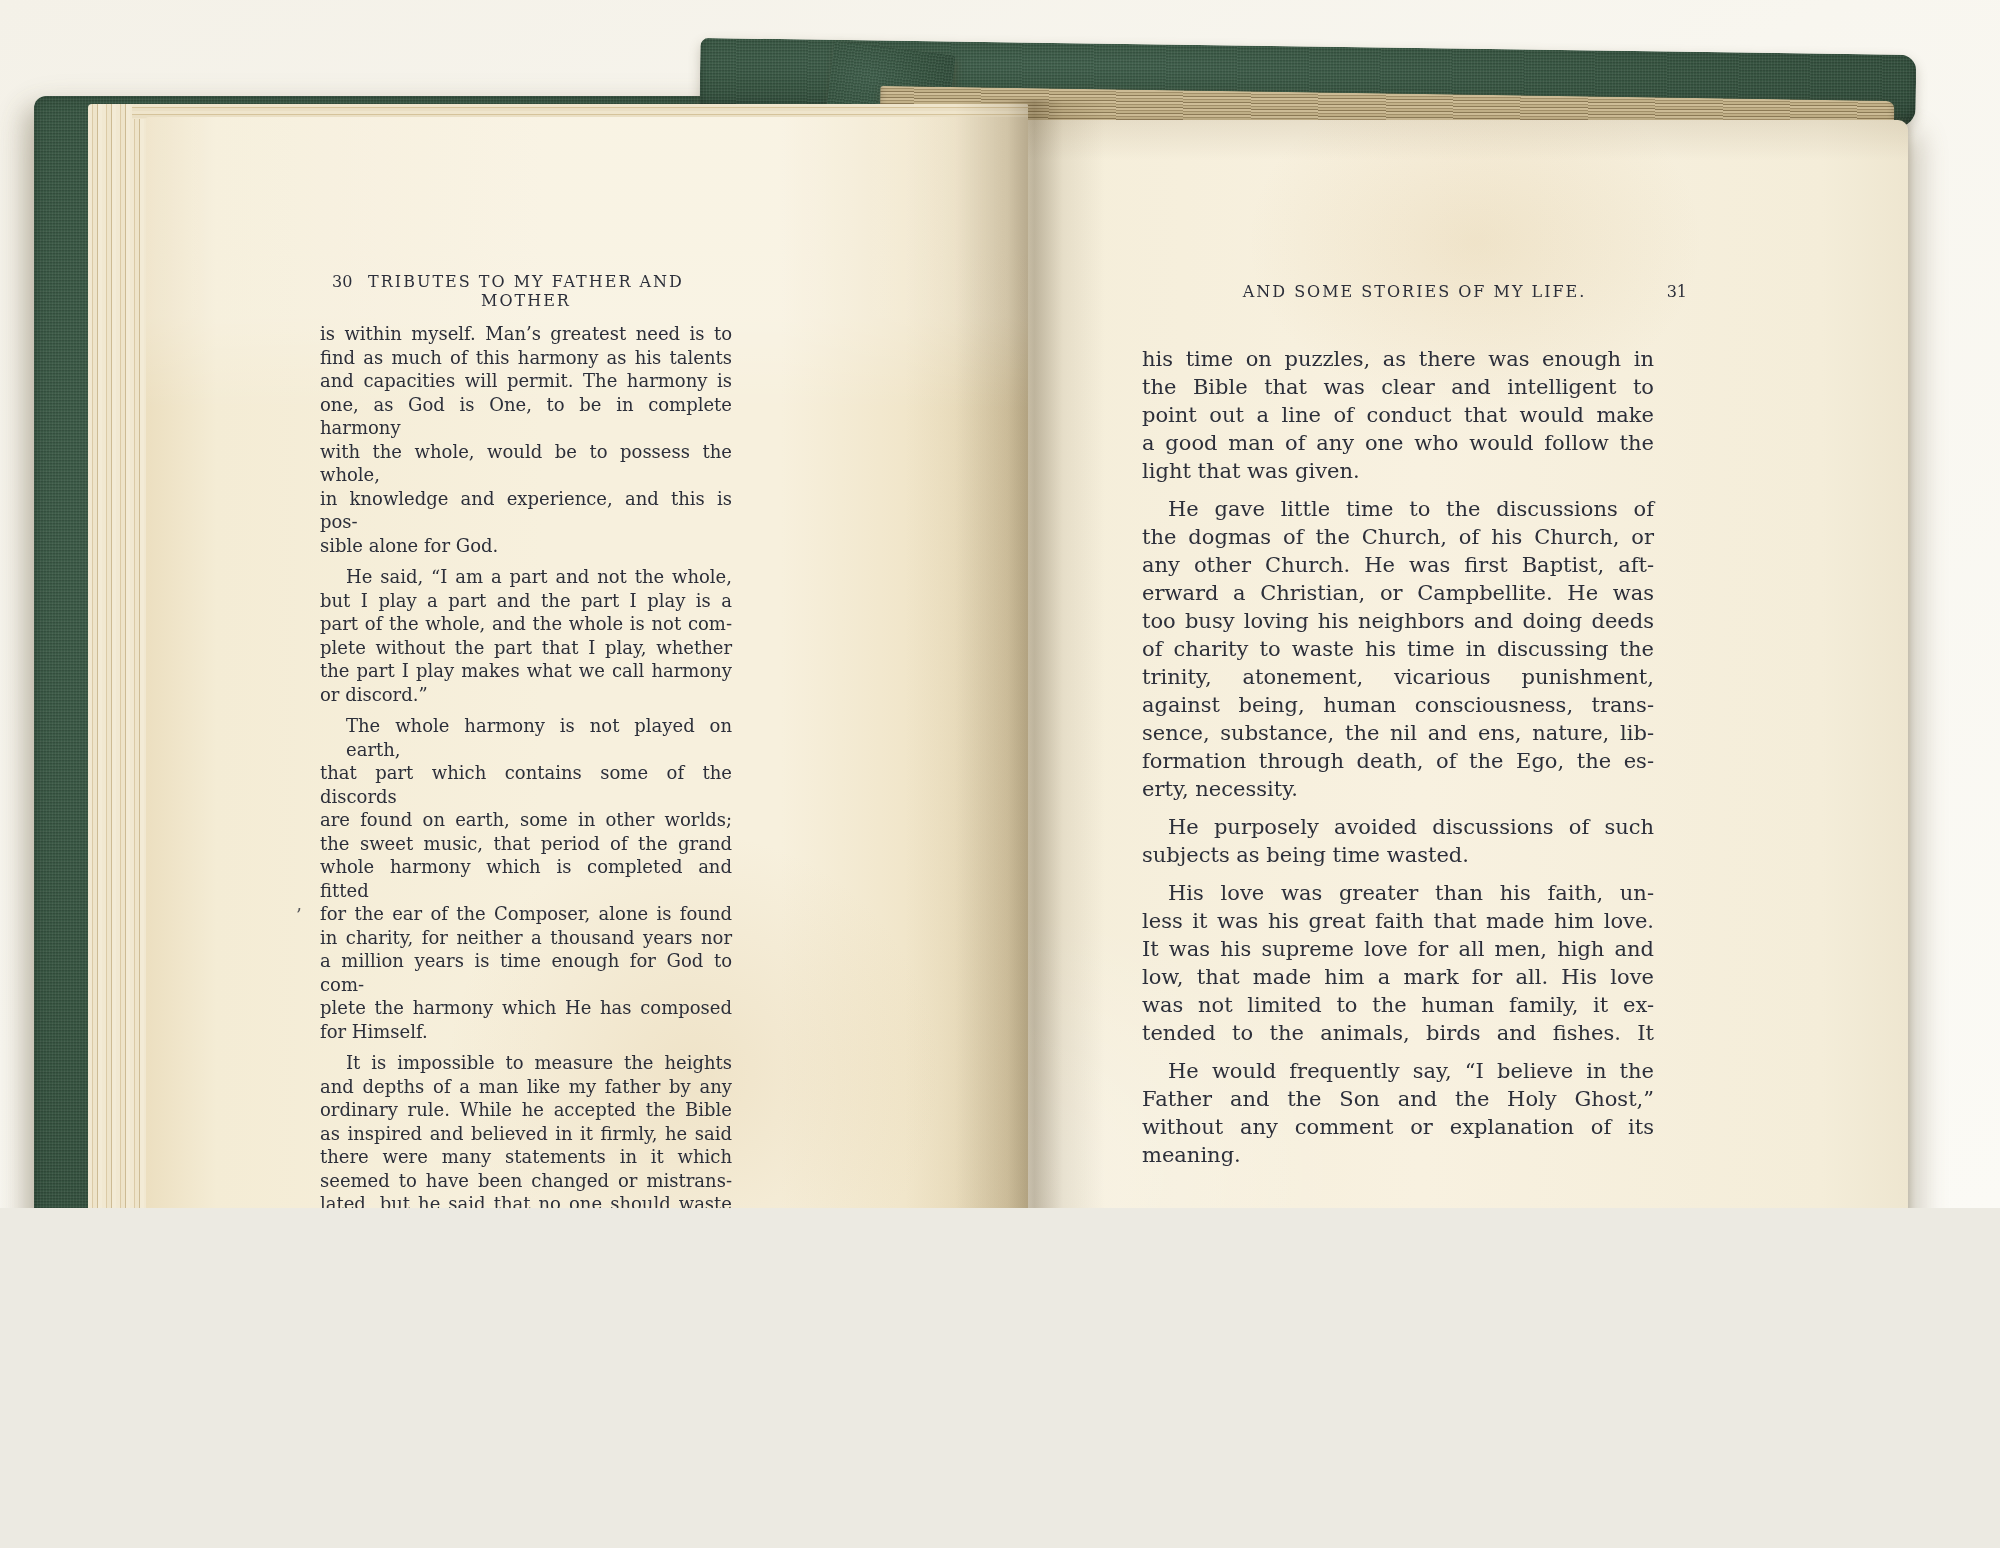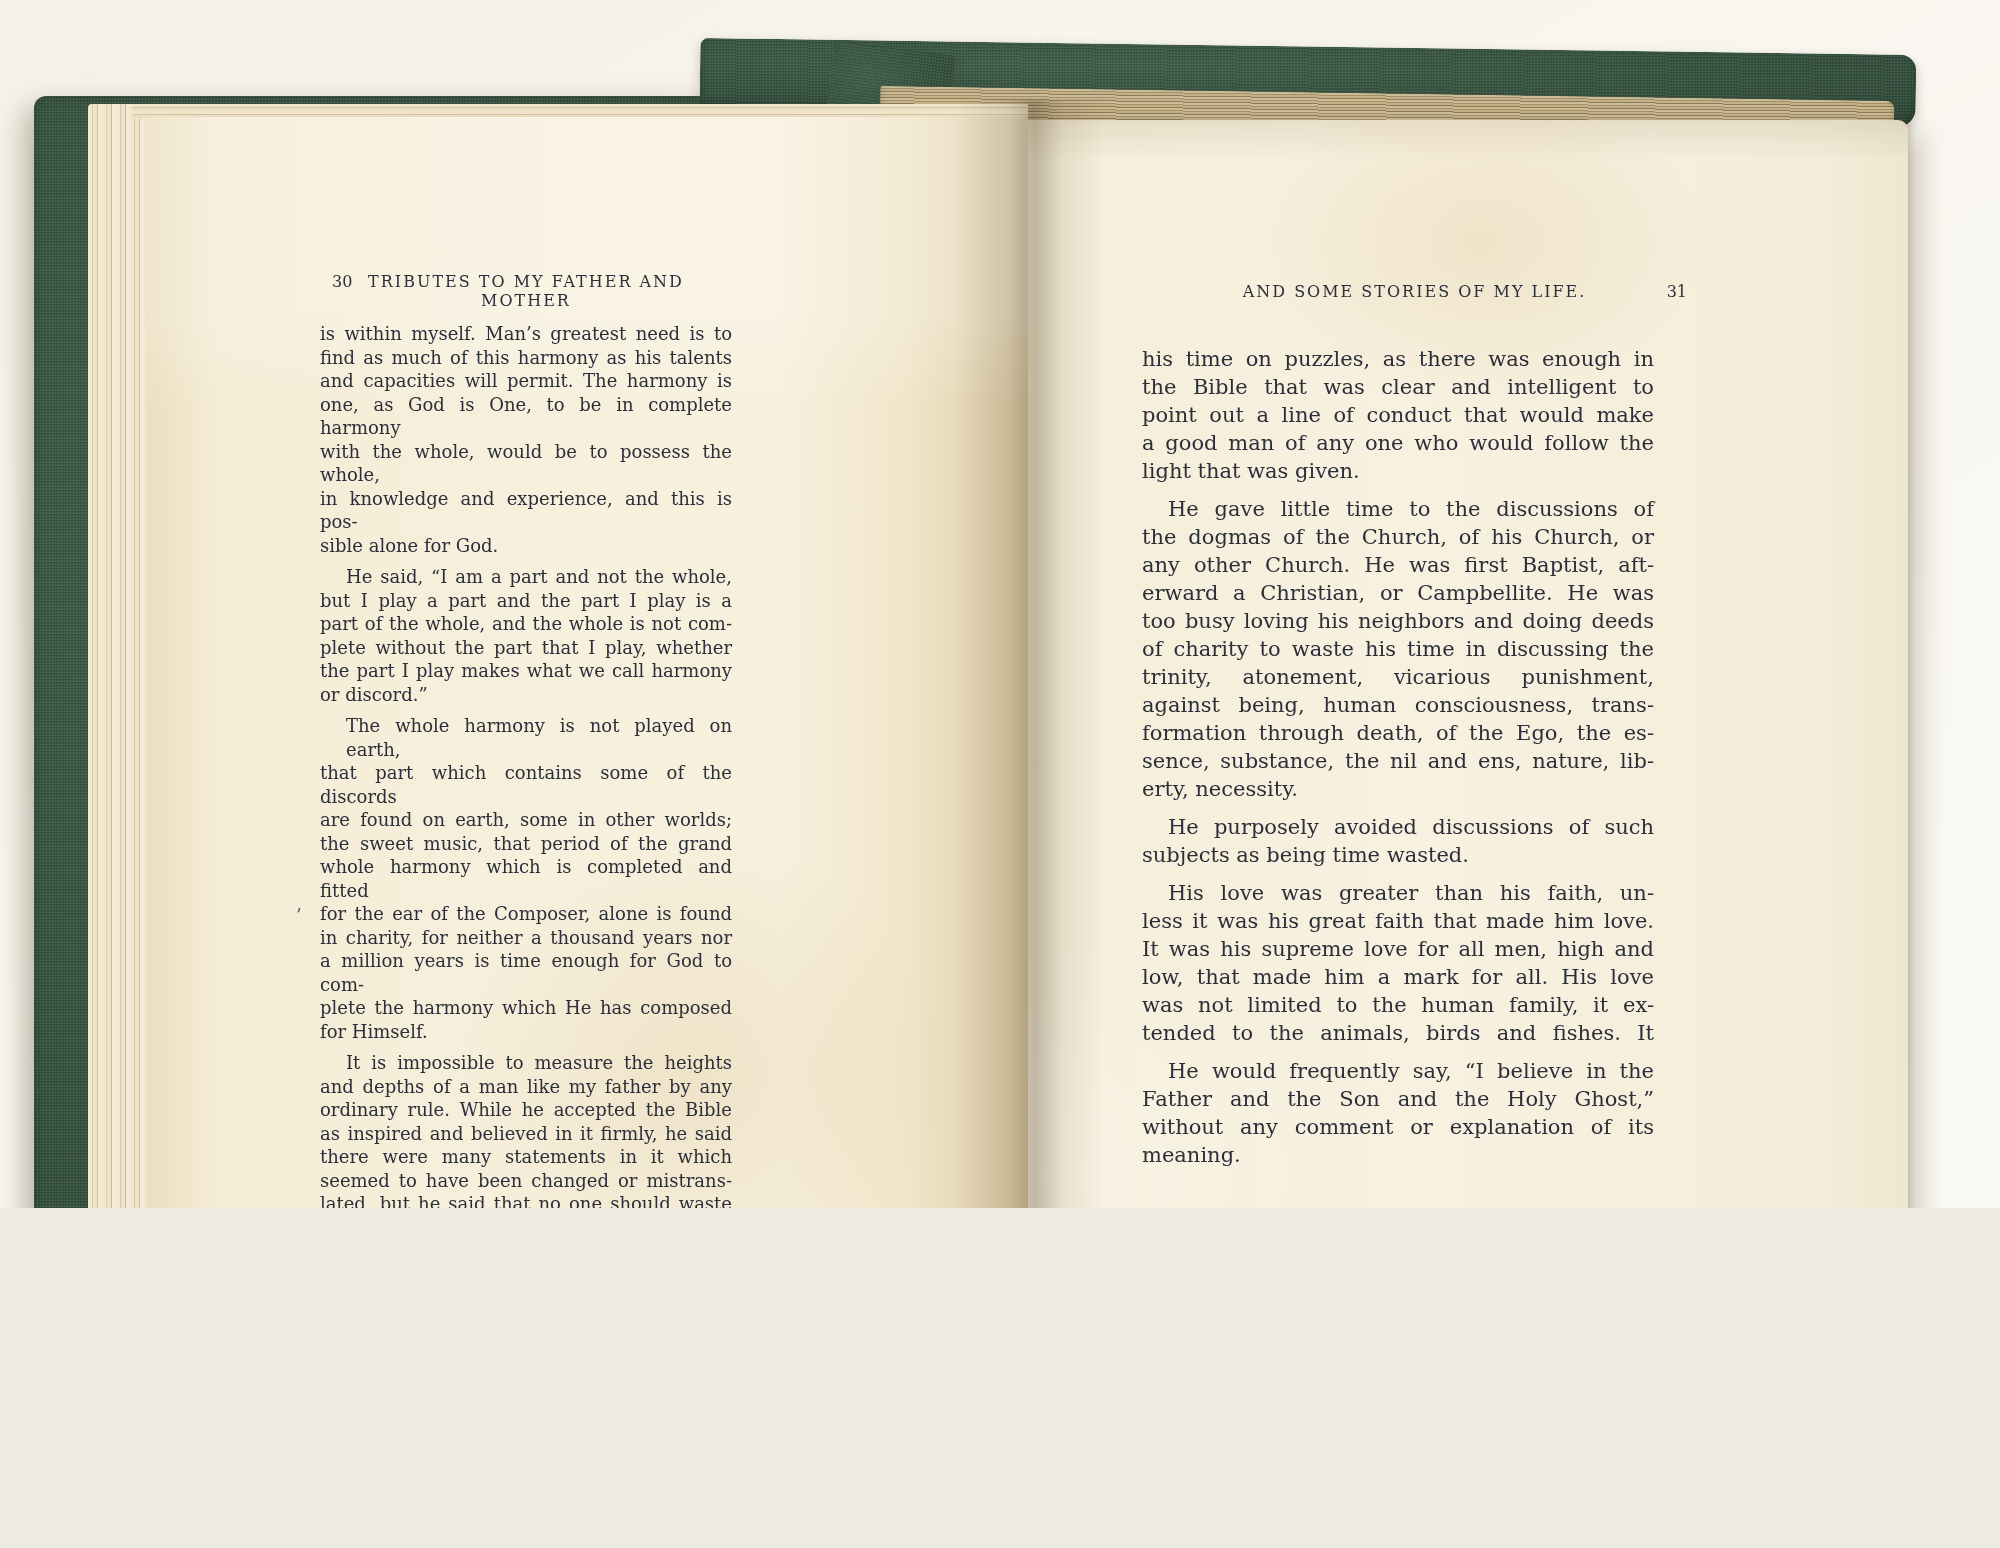--- a/index.html
+++ b/index.html
@@ -183,22 +183,22 @@
       </div>
     <div class="para">
         <div class="tl ind">He gave little time to the discussions of</div>
         <div class="tl">the dogmas of the Church, of his Church, or</div>
         <div class="tl">any other Church. He was first Baptist, aft-</div>
         <div class="tl">erward a Christian, or Campbellite. He was</div>
         <div class="tl">too busy loving his neighbors and doing deeds</div>
         <div class="tl">of charity to waste his time in discussing the</div>
         <div class="tl">trinity, atonement, vicarious punishment,</div>
         <div class="tl">against being, human consciousness, trans-</div>
+        <div class="tl">sence, substance, the nil and ens, nature, lib-</div>
         <div class="tl">formation through death, of the Ego, the es-</div>
-        <div class="tl">sence, substance, the nil and ens, nature, lib-</div>
         <div class="tl last">erty, necessity.</div>
       </div>
     <div class="para">
         <div class="tl ind">He purposely avoided discussions of such</div>
         <div class="tl last">subjects as being time wasted.</div>
       </div>
     <div class="para">
         <div class="tl ind">His love was greater than his faith, un-</div>
         <div class="tl">less it was his great faith that made him love.</div>
         <div class="tl">It was his supreme love for all men, high and</div>

